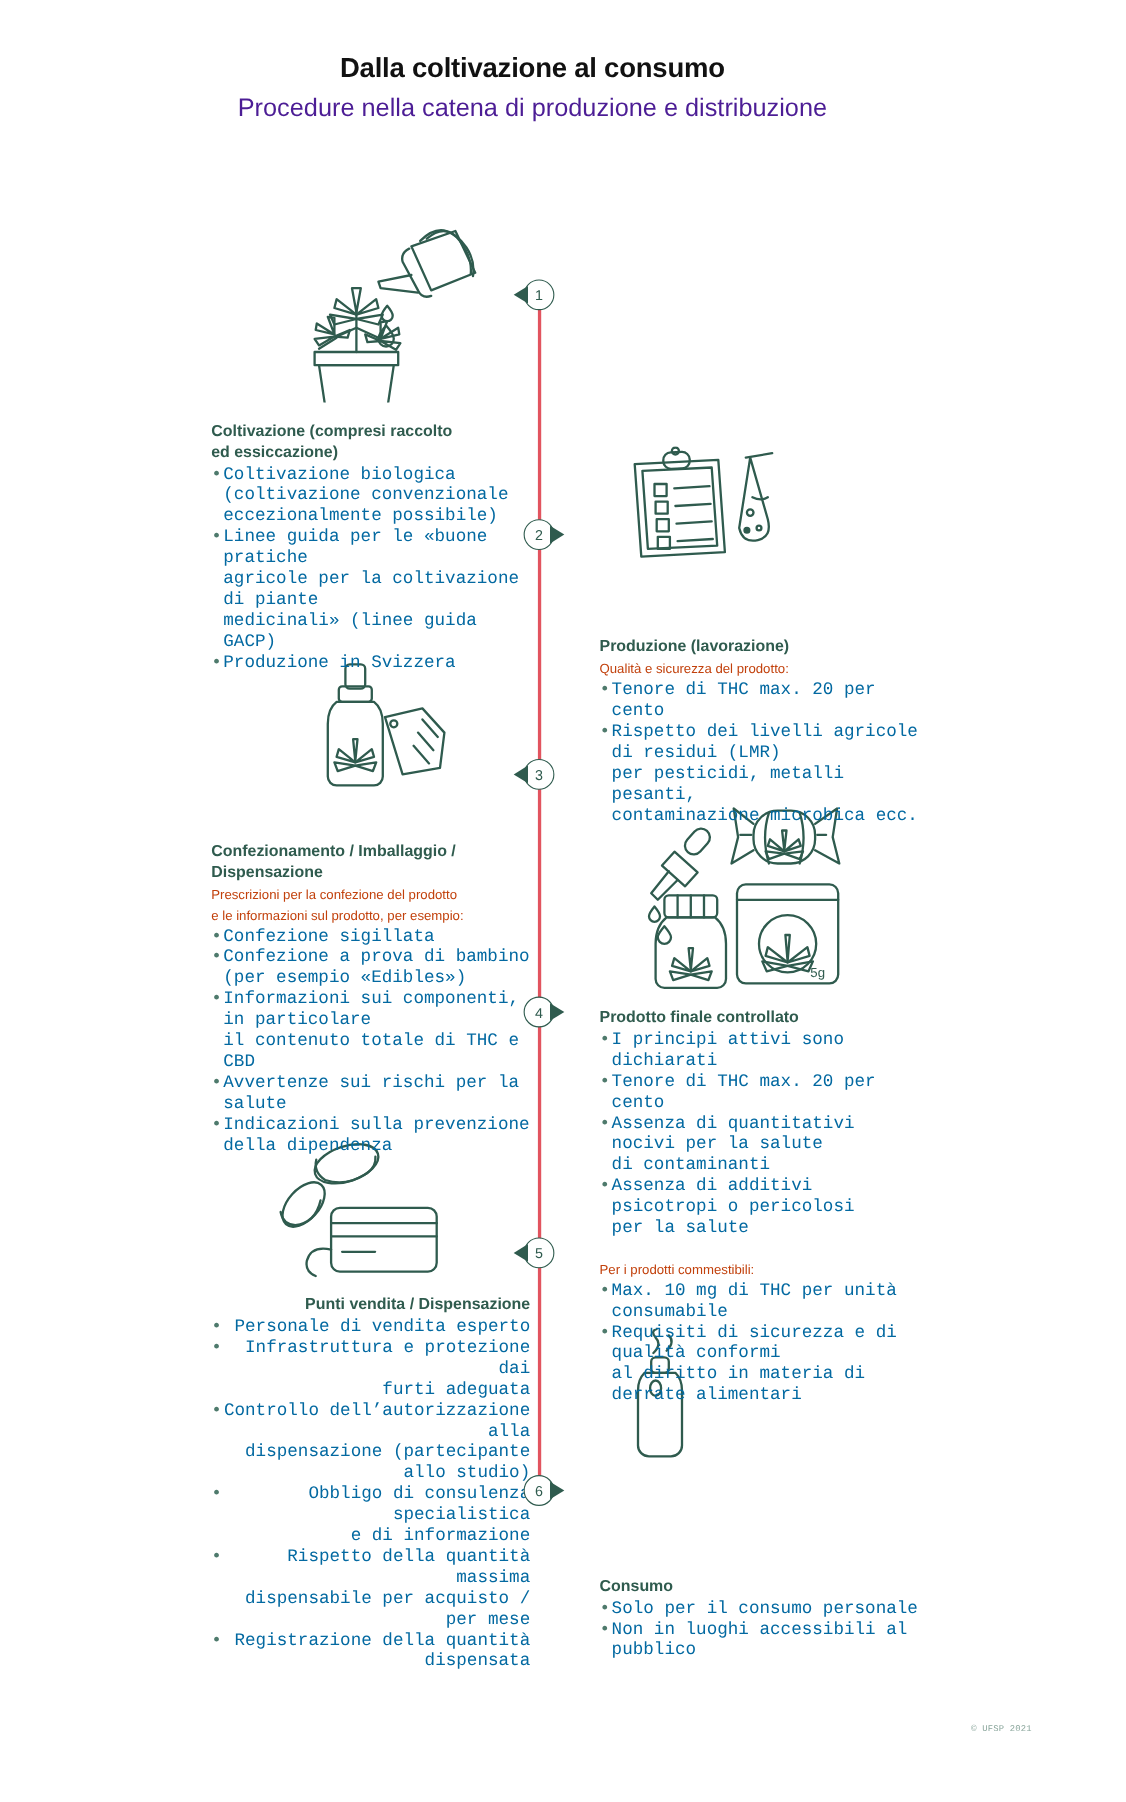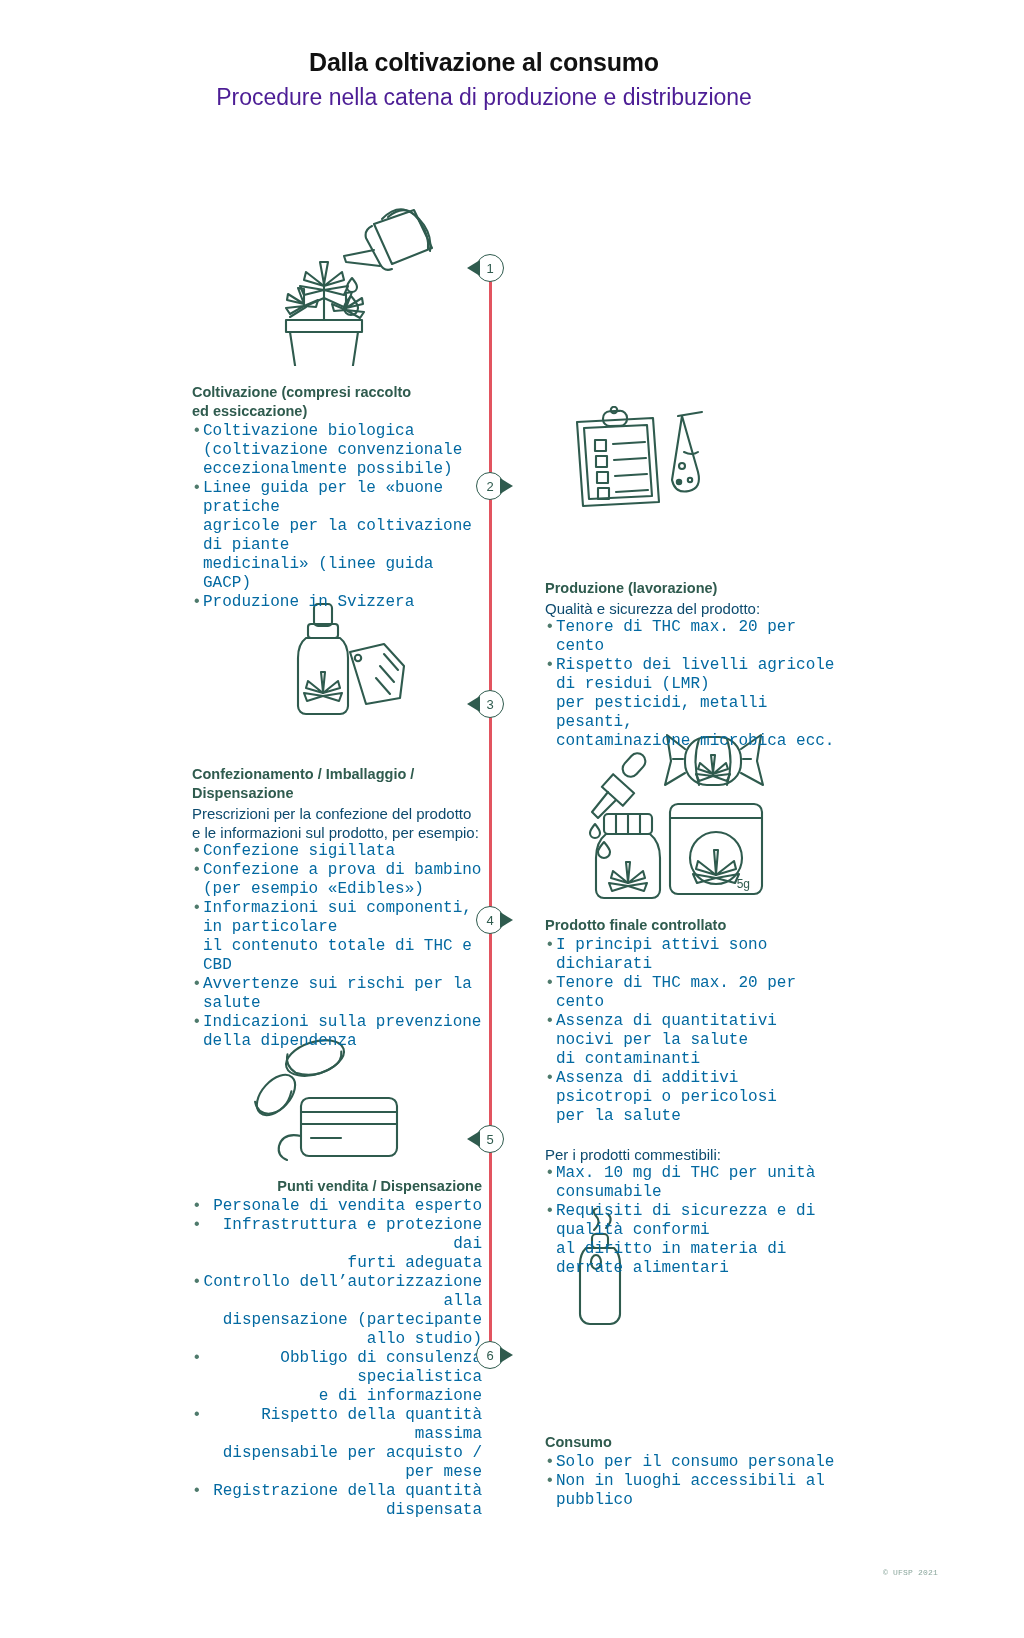--- a/index.html
+++ b/index.html
@@ -54,21 +54,21 @@
     left: 100%; margin-left: -3px;
     border-left: 13px solid #2f5b4e;
   }
 
   
   .tblock { position: absolute; color: #3c6a5c; }
   .tblock h3 {
     font-size: 14.5px; font-weight: bold; color: #2f5b4e;
     line-height: 19px; margin-bottom: 1px;
   }
-  .tblock .lead { font-size: 15px; line-height: 19px; color: #0c4a6e; }
+  .tblock .lead { font-size: 12px; line-height: 19px; color: #c2410c; }
   .tblock ul { list-style: none; }
   .tblock li {
     font-size: 16px; line-height: 19px; color: #0369a1;
     padding-left: 11px; position: relative; font-family: Liberation Mono, monospace;
   }
   .tblock li::before {
     content: "•"; position: absolute; left: 0; top: 0; color: #4e7a6c;
   }
   .tblock li .cont { display: block; }
   .tblock .gap { height: 19px; }

